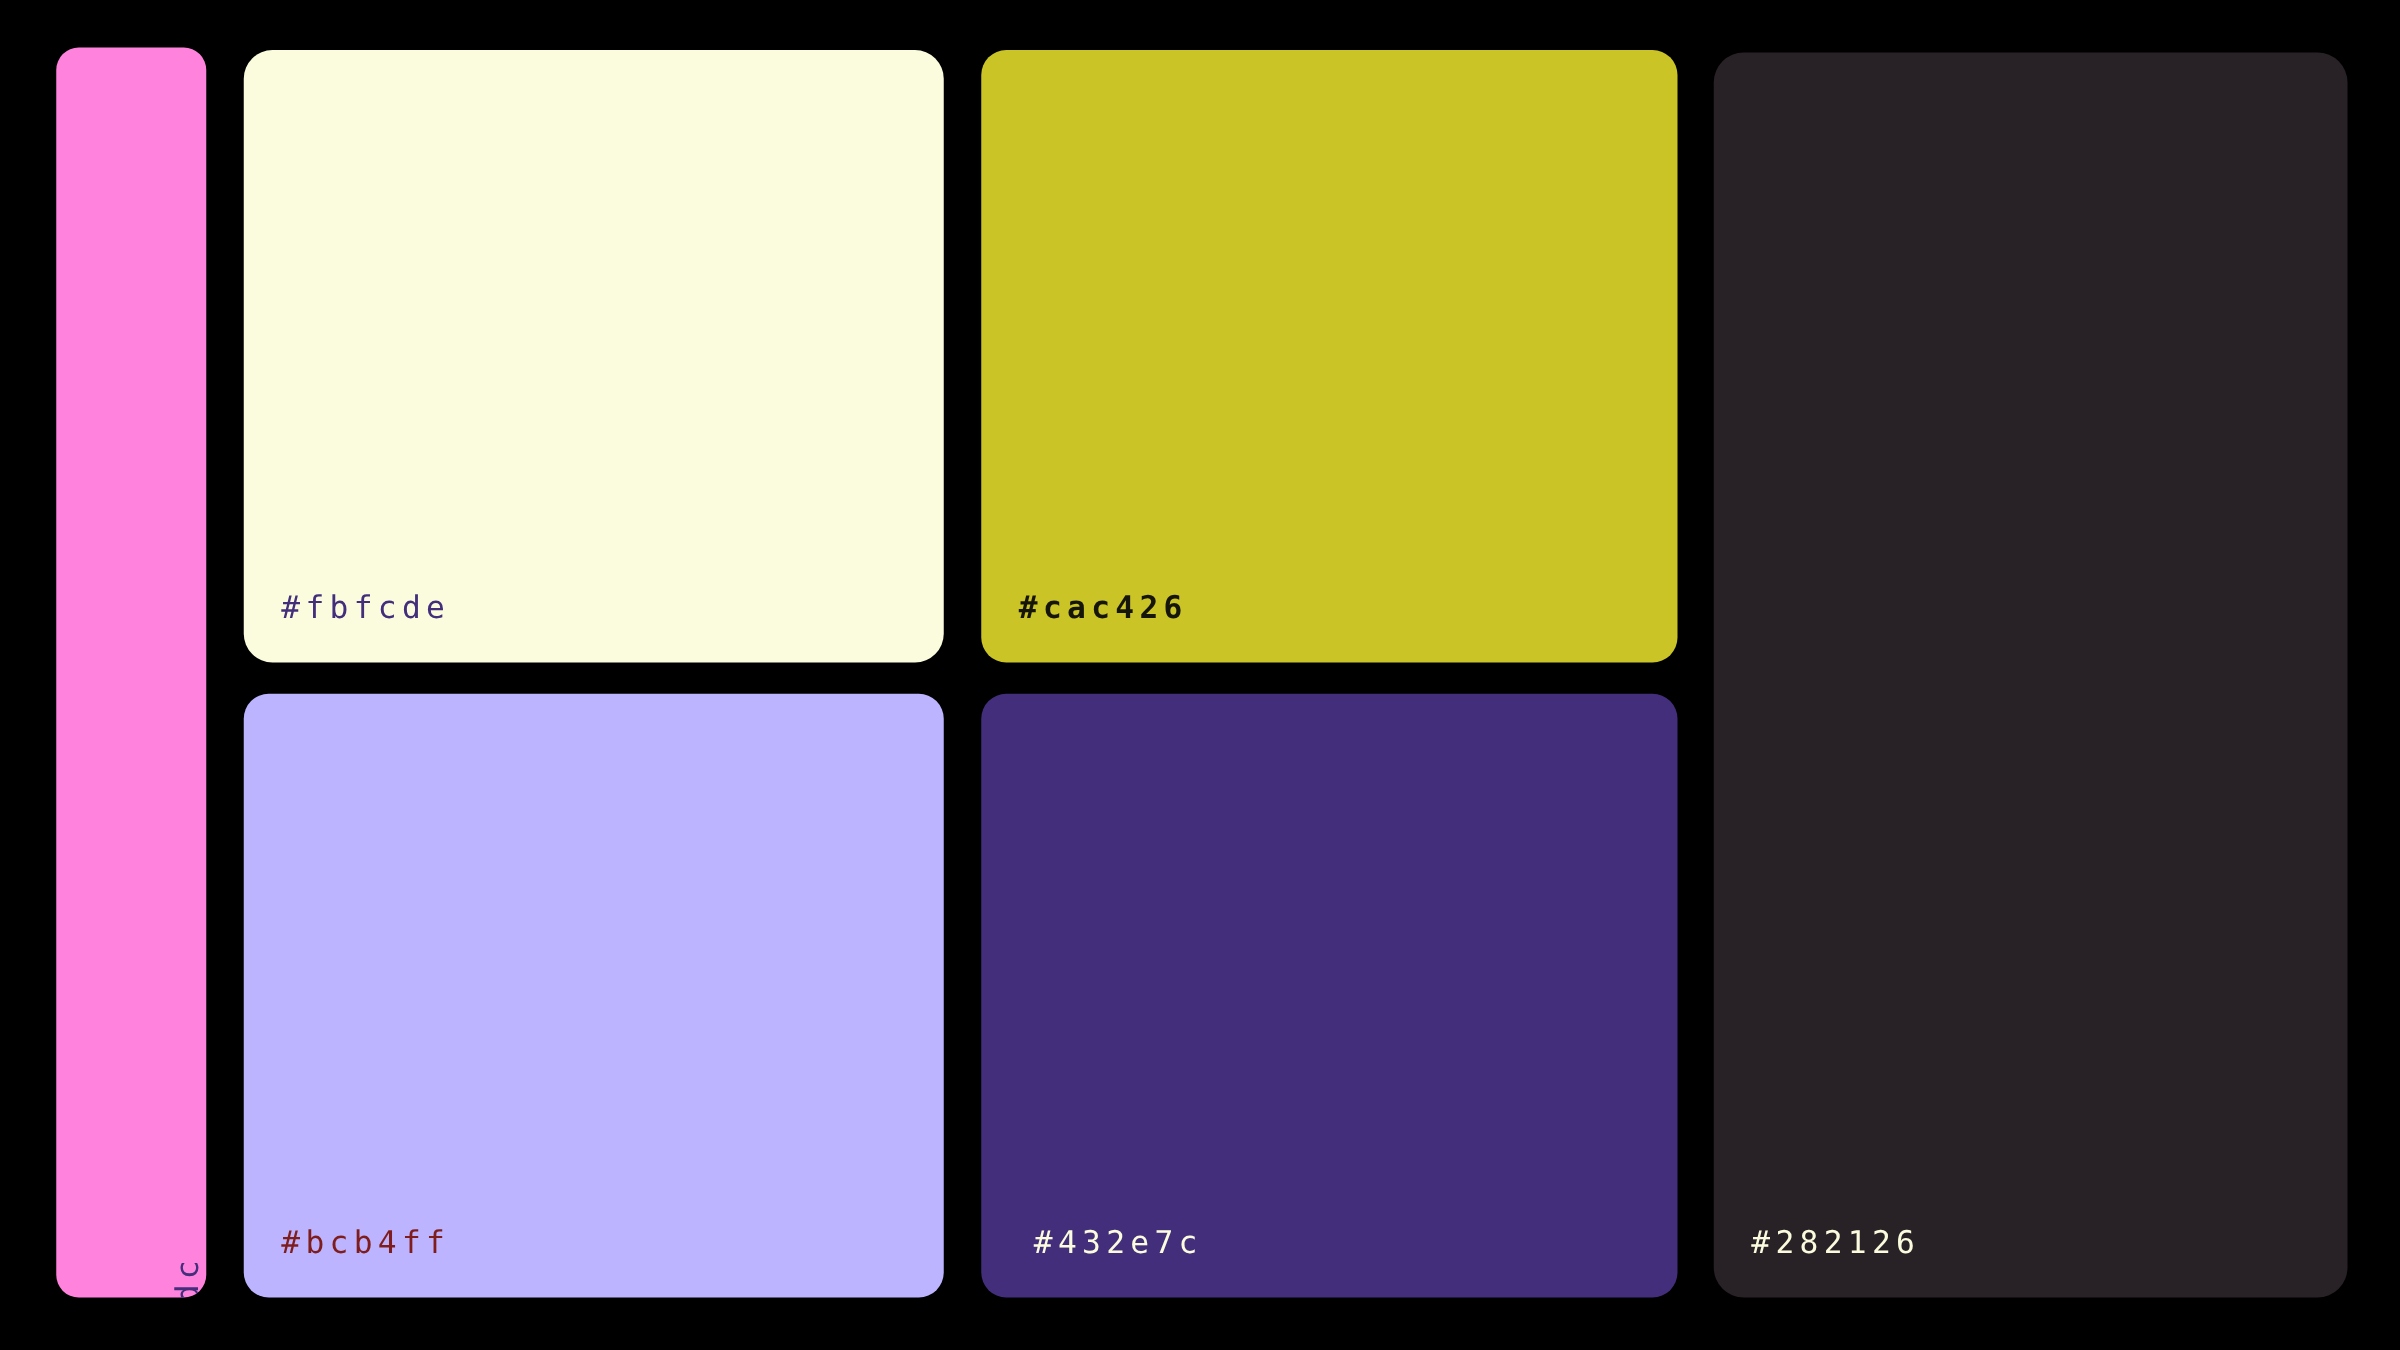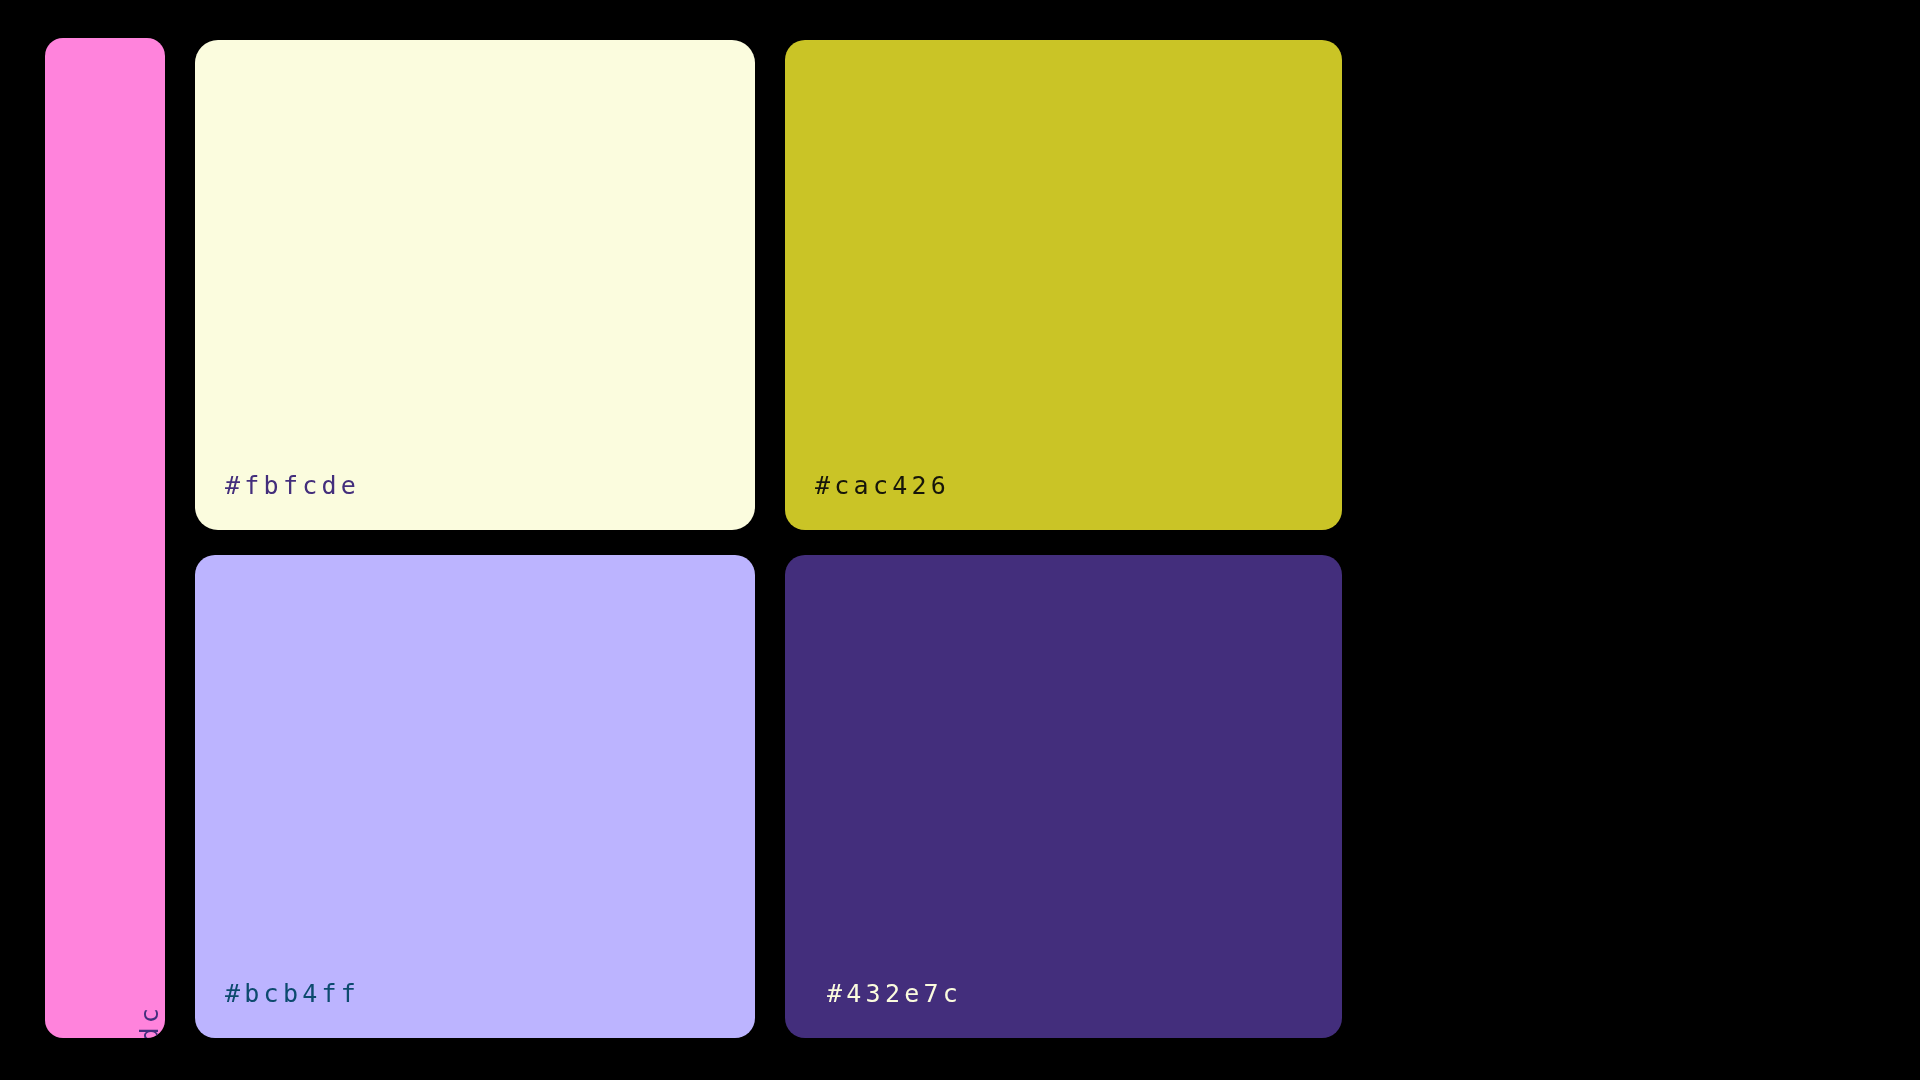--- a/index.html
+++ b/index.html
@@ -108,25 +108,28 @@
 
   <div class="swatch" id="swatch-pink" style="background-color: rgb(255, 131, 220);">
     <span class="swatch-label label-vertical" style="color: rgb(67, 46, 124);">#ff83dc</span>
   </div>
 
   <div class="swatch" id="swatch-cream" style="background-color: rgb(251, 252, 222); border-radius: 23px;">
     <span class="swatch-label label-horizontal" style="color: rgb(67, 46, 124);">#fbfcde</span>
   </div>
 
   <div class="swatch" id="swatch-yellow" style="background-color: rgb(202, 196, 38);">
-    <span class="swatch-label label-horizontal" style="color: rgb(22, 21, 10);">#cac426</span>
+    <span class="swatch-label label-horizontal" style="color: rgb(22, 21, 10); font-weight: bold;">#cac426</span>
   </div>
 
+  <div class="swatch" id="swatch-dark" style="background-color: rgb(40, 33, 38);">
+    <span class="swatch-label label-horizontal" style="color: rgb(251, 252, 222);">#282126</span>
+  </div>
 
   <div class="swatch" id="swatch-periwinkle" style="background-color: rgb(188, 180, 255);">
-    <span class="swatch-label label-horizontal" style="color: #0c4a6e; margin-top: 32px;">#bcb4ff</span>
+    <span class="swatch-label label-horizontal" style="color: #7f1d1d; margin-top: 32px;">#bcb4ff</span>
   </div>
 
   <div class="swatch" id="swatch-deeppurple" style="background-color: rgb(67, 46, 124);">
     <span class="swatch-label label-horizontal" style="color: rgb(251, 252, 222); margin-left: 12px;">#432e7c</span>
   </div>
 
 </div>
 
 </body></html>

